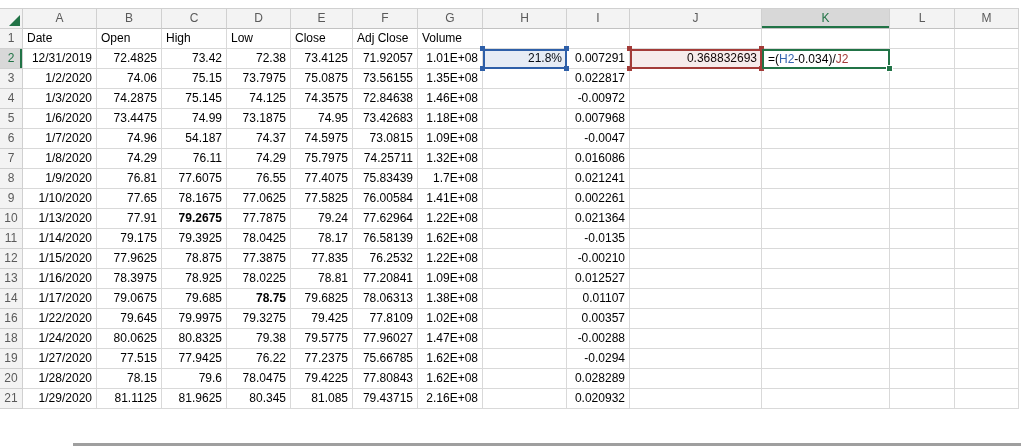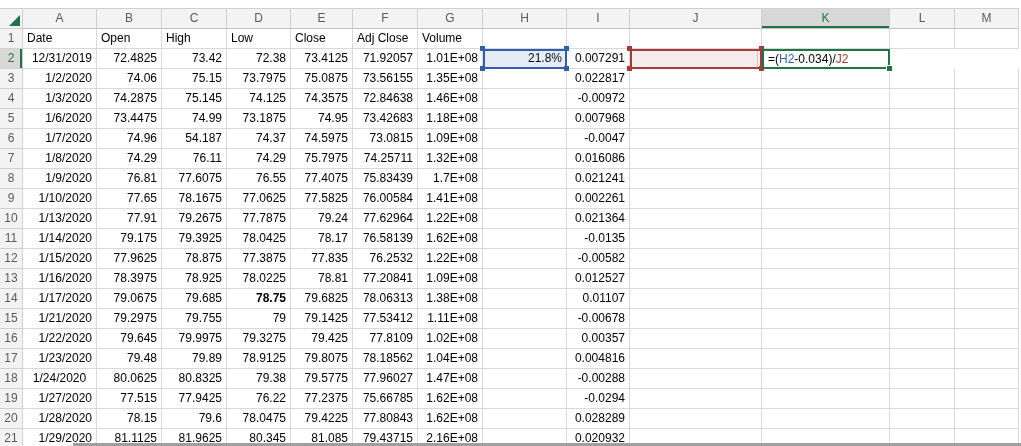--- a/index.html
+++ b/index.html
@@ -90,20 +90,21 @@
         <div class="rowhdr sel">2</div>
         <div class="cell right" style="width: 74px;">12/31/2019</div>
         <div class="cell right" style="width: 65px;">72.4825</div>
         <div class="cell right" style="width: 65px;">73.42</div>
         <div class="cell right" style="width: 64px;">72.38</div>
         <div class="cell right" style="width: 62px;">73.4125</div>
         <div class="cell right" style="width: 65px;">71.92057</div>
         <div class="cell right" style="width: 65px;">1.01E+08</div>
         <div class="cell right" style="width: 84px;">21.8%</div>
         <div class="cell right" style="width: 63px;">0.007291</div>
+        <div class="cell right" style="width: 132px;">0.368832693</div>
         <div class="cell right" style="width: 128px;"></div>
         <div class="cell right" style="width: 65px;"></div>
         <div class="cell right" style="width: 64px;"></div>
       </div>
       <div class="row">
         <div class="rowhdr">3</div>
         <div class="cell right" style="width: 74px;">1/2/2020</div>
         <div class="cell right" style="width: 65px;">74.06</div>
         <div class="cell right" style="width: 65px;">75.15</div>
         <div class="cell right" style="width: 64px;">73.7975</div>
@@ -210,21 +211,21 @@
         <div class="cell right" style="width: 63px;">0.002261</div>
         <div class="cell right" style="width: 132px;"></div>
         <div class="cell right" style="width: 128px;"></div>
         <div class="cell right" style="width: 65px;"></div>
         <div class="cell right" style="width: 64px;"></div>
       </div>
       <div class="row">
         <div class="rowhdr">10</div>
         <div class="cell right" style="width: 74px;">1/13/2020</div>
         <div class="cell right" style="width: 65px;">77.91</div>
-        <div class="cell right" style="width: 65px;">79.2675</div>
+        <div class="cell right" style="width: 65px; font-weight: bold;">79.2675</div>
         <div class="cell right" style="width: 64px;">77.7875</div>
         <div class="cell right" style="width: 62px;">79.24</div>
         <div class="cell right" style="width: 65px;">77.62964</div>
         <div class="cell right" style="width: 65px;">1.22E+08</div>
         <div class="cell right" style="width: 84px;"></div>
         <div class="cell right" style="width: 63px;">0.021364</div>
         <div class="cell right" style="width: 132px;"></div>
         <div class="cell right" style="width: 128px;"></div>
         <div class="cell right" style="width: 65px;"></div>
         <div class="cell right" style="width: 64px;"></div>
@@ -248,21 +249,21 @@
       <div class="row">
         <div class="rowhdr">12</div>
         <div class="cell right" style="width: 74px;">1/15/2020</div>
         <div class="cell right" style="width: 65px;">77.9625</div>
         <div class="cell right" style="width: 65px;">78.875</div>
         <div class="cell right" style="width: 64px;">77.3875</div>
         <div class="cell right" style="width: 62px;">77.835</div>
         <div class="cell right" style="width: 65px;">76.2532</div>
         <div class="cell right" style="width: 65px;">1.22E+08</div>
         <div class="cell right" style="width: 84px;"></div>
-        <div class="cell right" style="width: 63px;">-0.00582</div>
+        <div class="cell right" style="width: 63px;">-0.00210</div>
         <div class="cell right" style="width: 132px;"></div>
         <div class="cell right" style="width: 128px;"></div>
         <div class="cell right" style="width: 65px;"></div>
         <div class="cell right" style="width: 64px;"></div>
       </div>
       <div class="row">
         <div class="rowhdr">13</div>
         <div class="cell right" style="width: 74px;">1/16/2020</div>
         <div class="cell right" style="width: 65px;">78.3975</div>
         <div class="cell right" style="width: 65px;">78.925</div>
@@ -287,70 +288,38 @@
         <div class="cell right" style="width: 65px;">78.06313</div>
         <div class="cell right" style="width: 65px;">1.38E+08</div>
         <div class="cell right" style="width: 84px;"></div>
         <div class="cell right" style="width: 63px;">0.01107</div>
         <div class="cell right" style="width: 132px;"></div>
         <div class="cell right" style="width: 128px;"></div>
         <div class="cell right" style="width: 65px;"></div>
         <div class="cell right" style="width: 64px;"></div>
       </div>
       <div class="row">
-        <div class="rowhdr">15</div>
-        <div class="cell right" style="width: 74px;">1/21/2020</div>
-        <div class="cell right" style="width: 65px;">79.2975</div>
-        <div class="cell right" style="width: 65px;">79.755</div>
-        <div class="cell right" style="width: 64px;">79</div>
-        <div class="cell right" style="width: 62px;">79.1425</div>
-        <div class="cell right" style="width: 65px;">77.53412</div>
-        <div class="cell right" style="width: 65px;">1.11E+08</div>
-        <div class="cell right" style="width: 84px;"></div>
-        <div class="cell right" style="width: 63px;">-0.00678</div>
-        <div class="cell right" style="width: 132px;"></div>
-        <div class="cell right" style="width: 128px;"></div>
-        <div class="cell right" style="width: 65px;"></div>
-        <div class="cell right" style="width: 64px;"></div>
-      </div>
-      <div class="row">
         <div class="rowhdr">16</div>
         <div class="cell right" style="width: 74px;">1/22/2020</div>
         <div class="cell right" style="width: 65px;">79.645</div>
         <div class="cell right" style="width: 65px;">79.9975</div>
         <div class="cell right" style="width: 64px;">79.3275</div>
         <div class="cell right" style="width: 62px;">79.425</div>
         <div class="cell right" style="width: 65px;">77.8109</div>
         <div class="cell right" style="width: 65px;">1.02E+08</div>
         <div class="cell right" style="width: 84px;"></div>
         <div class="cell right" style="width: 63px;">0.00357</div>
         <div class="cell right" style="width: 132px;"></div>
         <div class="cell right" style="width: 128px;"></div>
         <div class="cell right" style="width: 65px;"></div>
         <div class="cell right" style="width: 64px;"></div>
       </div>
       <div class="row">
-        <div class="rowhdr">17</div>
-        <div class="cell right" style="width: 74px;">1/23/2020</div>
-        <div class="cell right" style="width: 65px;">79.48</div>
-        <div class="cell right" style="width: 65px;">79.89</div>
-        <div class="cell right" style="width: 64px;">78.9125</div>
-        <div class="cell right" style="width: 62px;">79.8075</div>
-        <div class="cell right" style="width: 65px;">78.18562</div>
-        <div class="cell right" style="width: 65px;">1.04E+08</div>
-        <div class="cell right" style="width: 84px;"></div>
-        <div class="cell right" style="width: 63px;">0.004816</div>
-        <div class="cell right" style="width: 132px;"></div>
-        <div class="cell right" style="width: 128px;"></div>
-        <div class="cell right" style="width: 65px;"></div>
-        <div class="cell right" style="width: 64px;"></div>
-      </div>
-      <div class="row">
         <div class="rowhdr">18</div>
-        <div class="cell right" style="width: 74px; text-align: center;">1/24/2020</div>
+        <div class="cell right" style="width: 74px;">1/24/2020</div>
         <div class="cell right" style="width: 65px;">80.0625</div>
         <div class="cell right" style="width: 65px;">80.8325</div>
         <div class="cell right" style="width: 64px;">79.38</div>
         <div class="cell right" style="width: 62px;">79.5775</div>
         <div class="cell right" style="width: 65px;">77.96027</div>
         <div class="cell right" style="width: 65px;">1.47E+08</div>
         <div class="cell right" style="width: 84px;"></div>
         <div class="cell right" style="width: 63px;">-0.00288</div>
         <div class="cell right" style="width: 132px;"></div>
         <div class="cell right" style="width: 128px;"></div>

